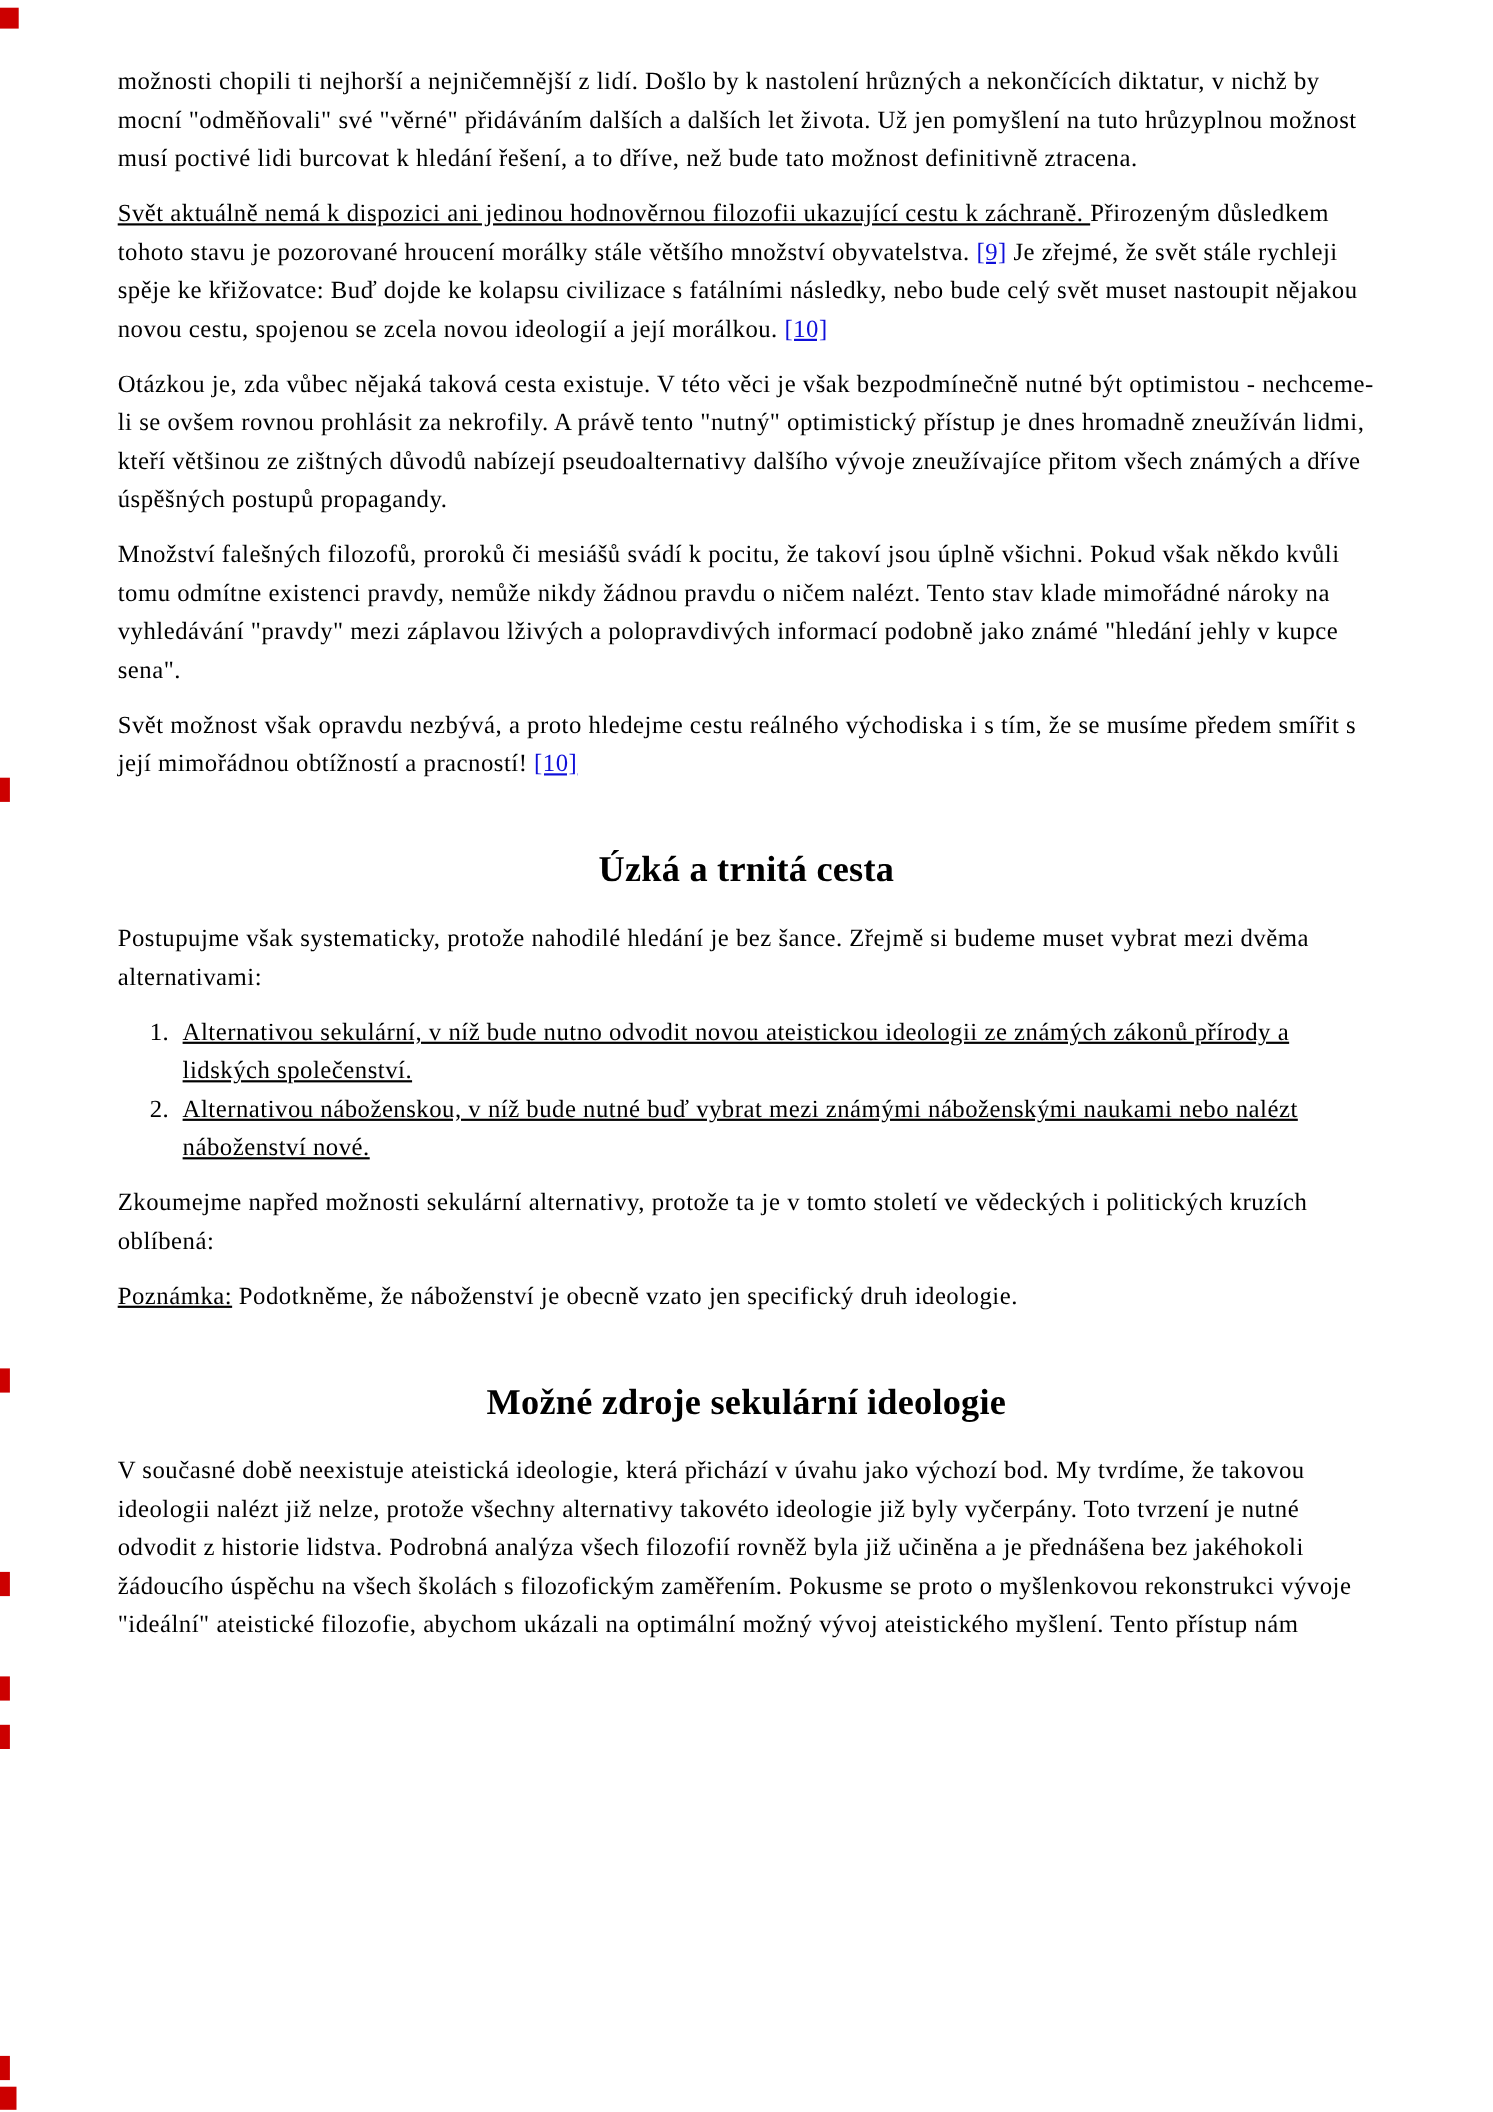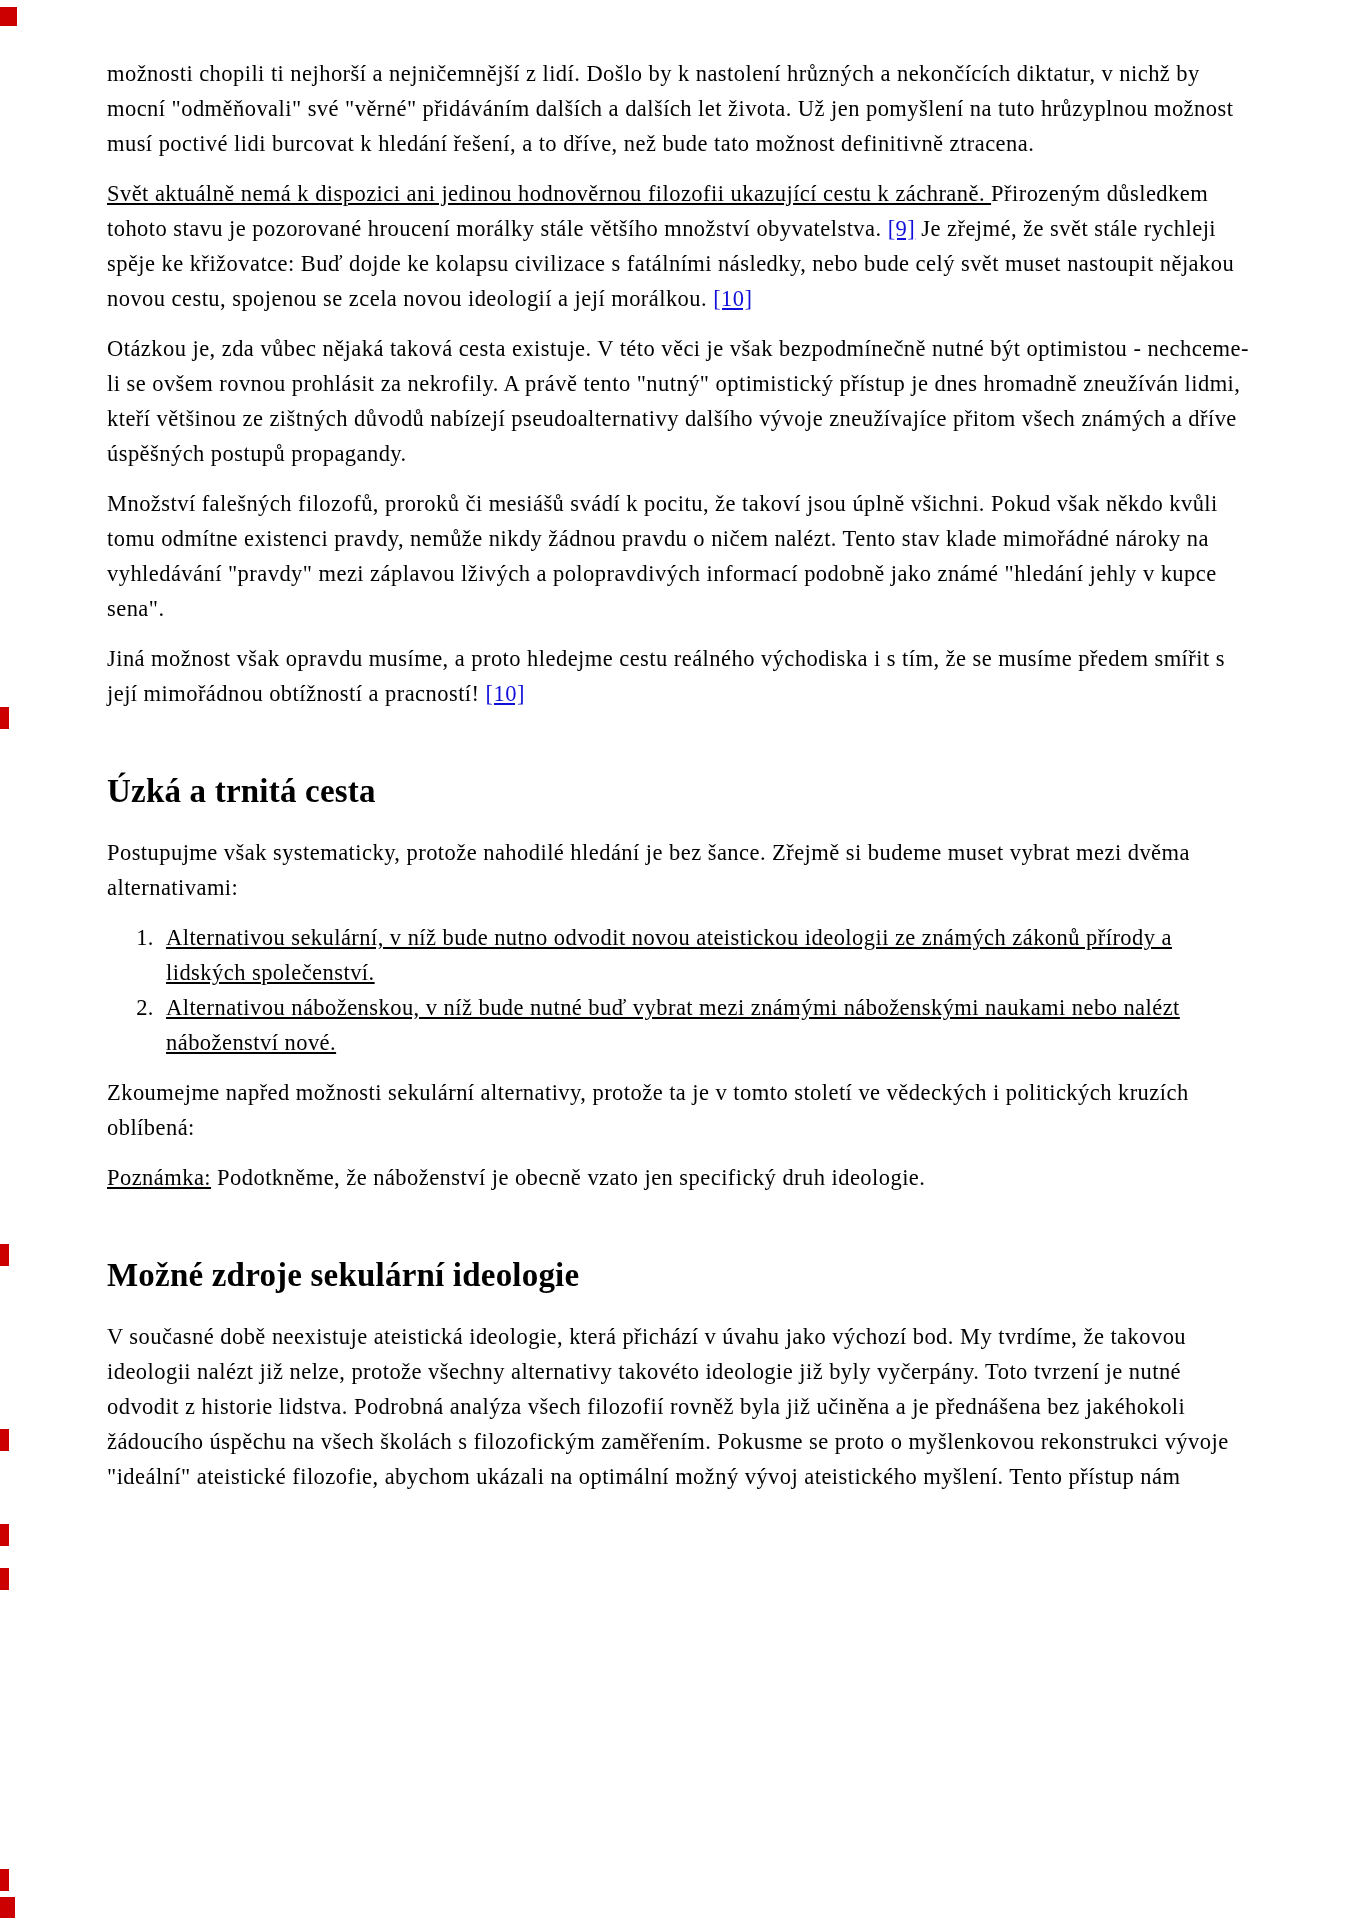--- a/index.html
+++ b/index.html
@@ -21,20 +21,21 @@
     font-size: 22.5px;
     line-height: 35px;
     letter-spacing: 0.45px;
     text-align: left;
   }
   p { margin: 0 0 15px 0; }
   h1 {
     font-size: 33px;
     line-height: 44px;
     font-weight: bold;
+    text-align: center;
     margin: 58px 0 22px 0;
     letter-spacing: 0.2px;
   }
   ol {
     margin: 0 0 15px 0;
     padding-left: 53px;
     text-decoration: underline;
   }
   ol li { padding-left: 6px; }
   .u { text-decoration: underline; }
@@ -68,21 +69,21 @@
     <p>
       <span>Otázkou je, zda vůbec nějaká taková cesta existuje. V této věci je však bezpodmínečně nutné být optimistou - nechceme-li se ovšem rovnou prohlásit za nekrofily. A právě tento "nutný" optimistický přístup je dnes hromadně zneužíván lidmi, kteří většinou ze zištných důvodů nabízejí pseudoalternativy dalšího vývoje zneužívajíce přitom všech známých a dříve úspěšných postupů propagandy.</span>
     </p>
 
 
     <p>
       <span>Množství falešných filozofů, proroků či mesiášů svádí k pocitu, že takoví jsou úplně všichni. Pokud však někdo kvůli tomu odmítne existenci pravdy, nemůže nikdy žádnou pravdu o ničem nalézt. Tento stav klade mimořádné nároky na vyhledávání "pravdy" mezi záplavou lživých a polopravdivých informací podobně jako známé "hledání jehly v kupce sena".</span>
     </p>
 
     <p>
-      <span>Jiná možnost však opravdu musíme, a proto hledejme cestu reálného východiska i s tím, že se musíme předem smířit s její mimořádnou obtížností a pracností! </span><a class="fnlink">[10]</a>
+      <span>Svět možnost však opravdu nezbývá, a proto hledejme cestu reálného východiska i s tím, že se musíme předem smířit s její mimořádnou obtížností a pracností! </span><a class="fnlink">[10]</a>
     </p>
 
     <h1>Úzká a trnitá cesta</h1>
 
     <p>
       <span>Postupujme však systematicky, protože nahodilé hledání je bez šance. Zřejmě si budeme muset vybrat mezi dvěma alternativami:</span>
     </p>
 
     <ol>
       <li>Alternativou sekulární, v níž bude nutno odvodit novou ateistickou ideologii ze známých zákonů přírody a lidských společenství.</li>

